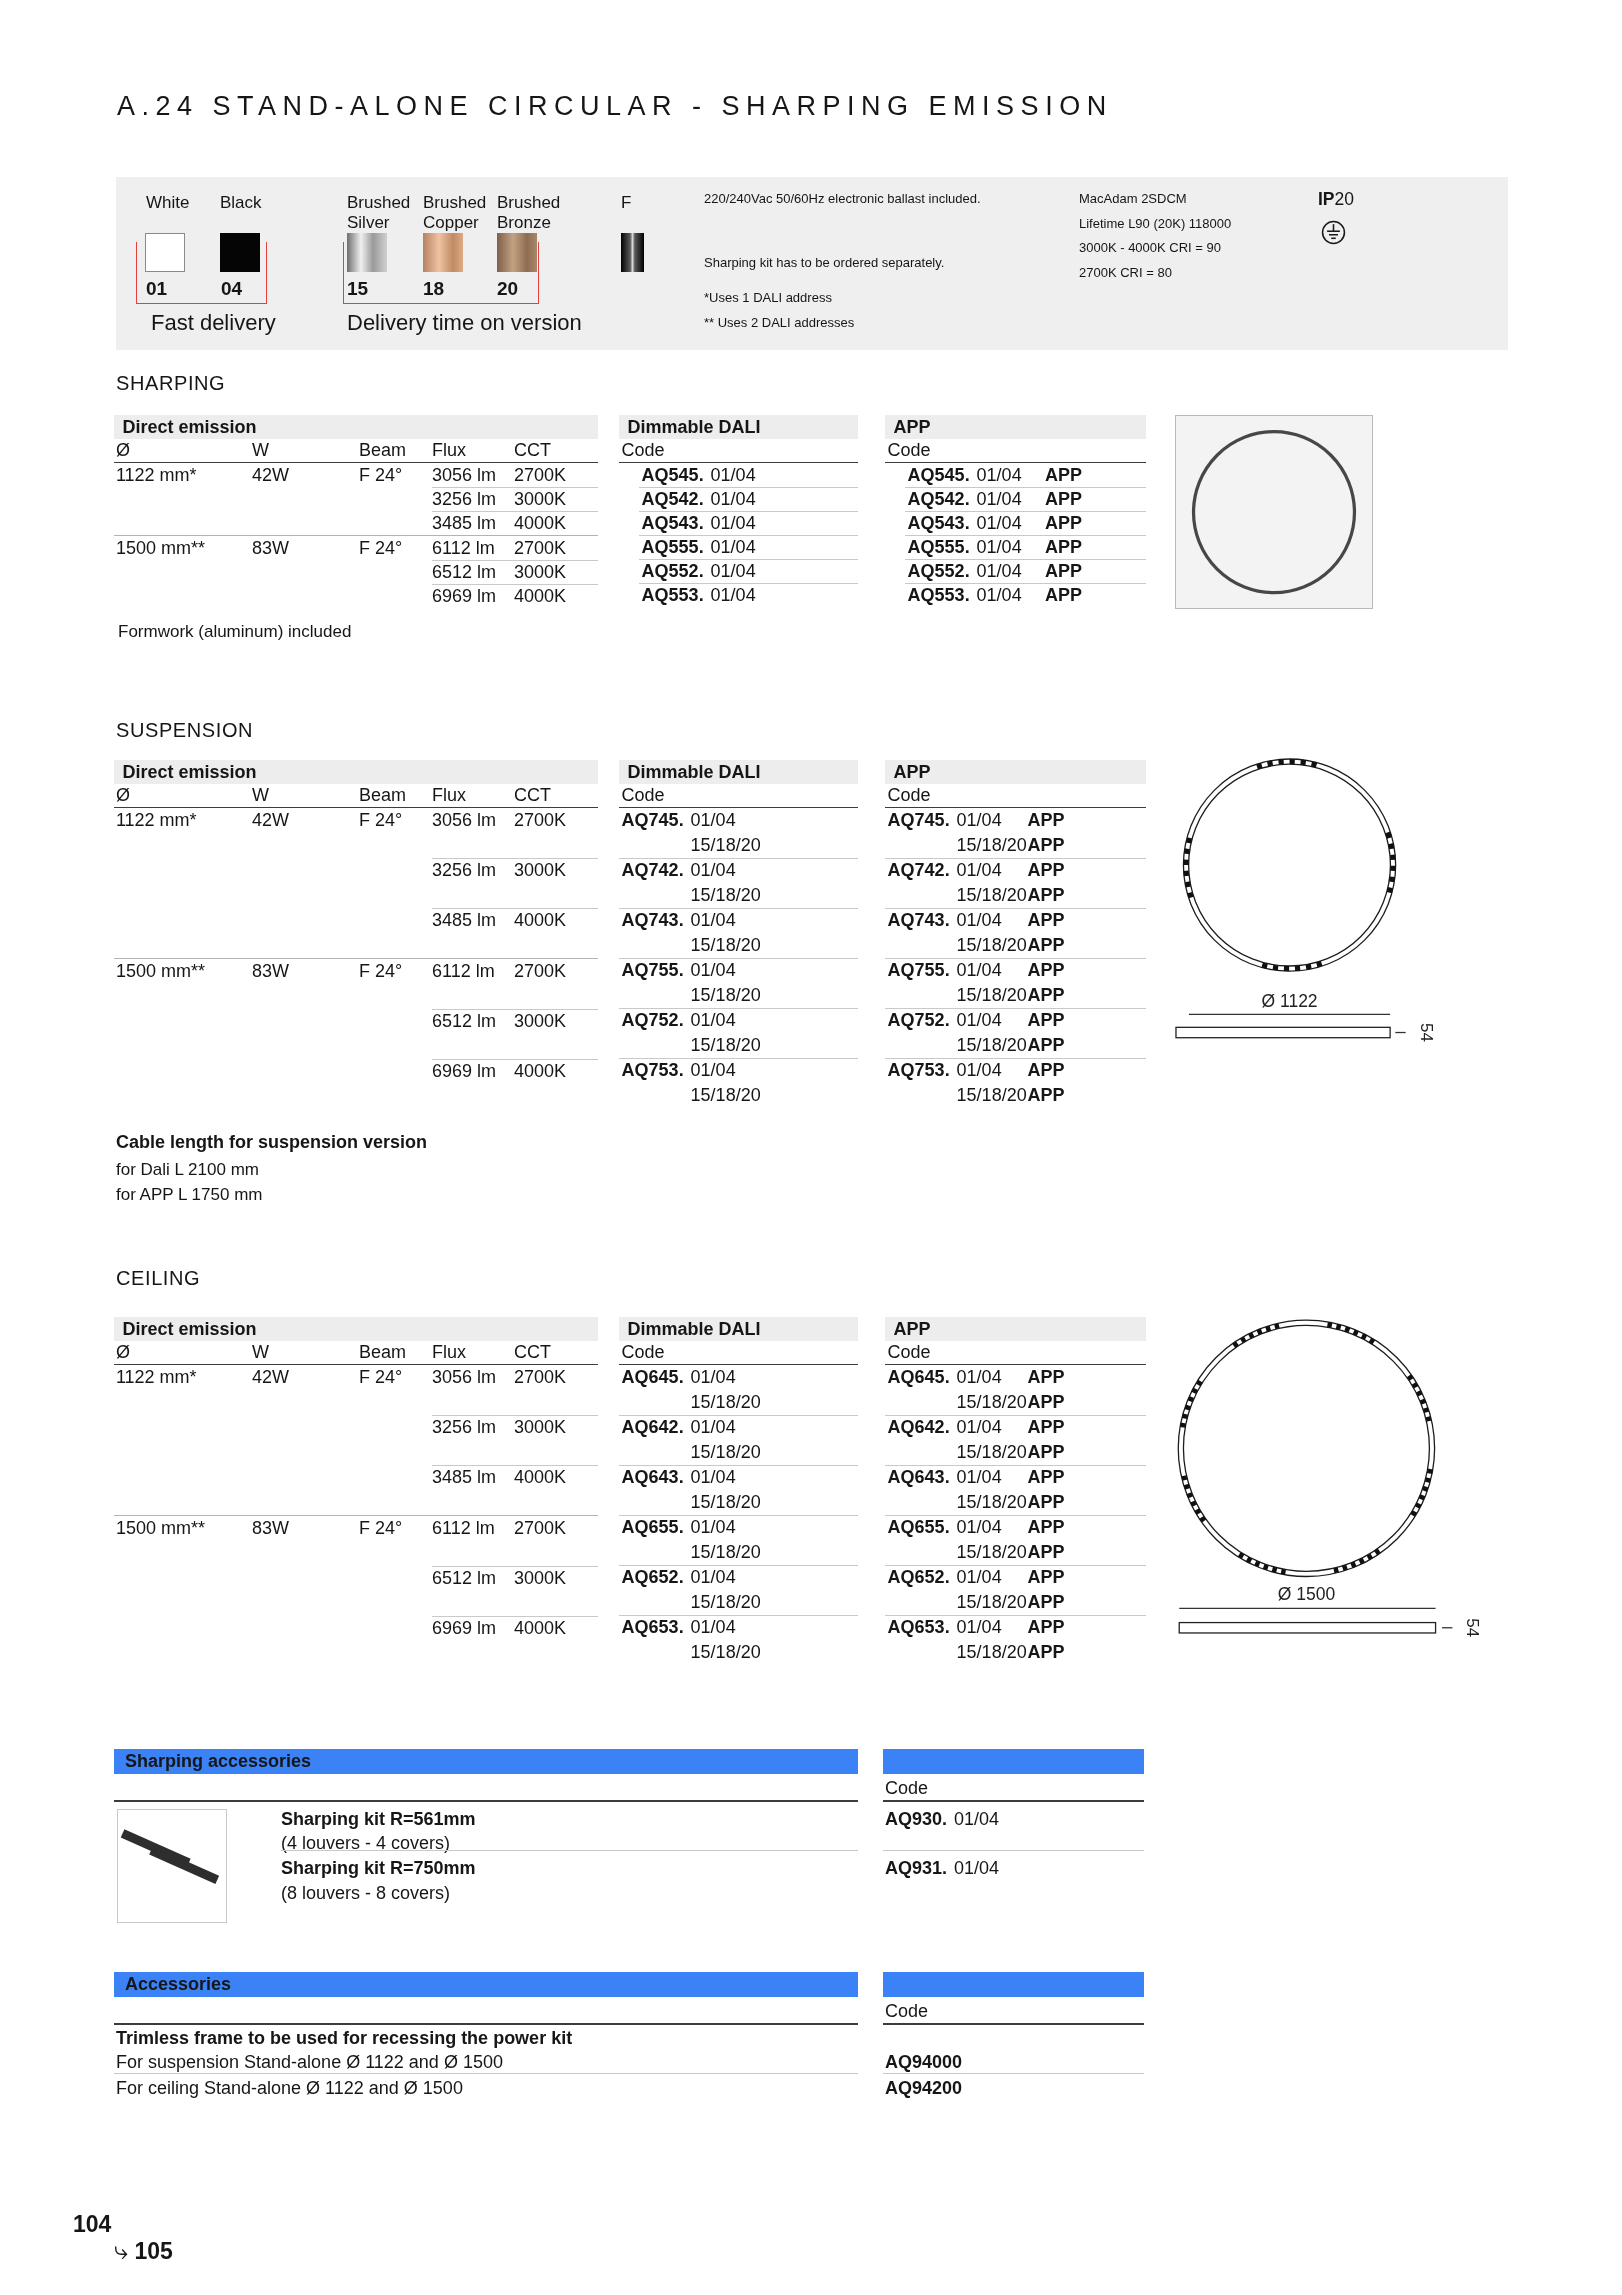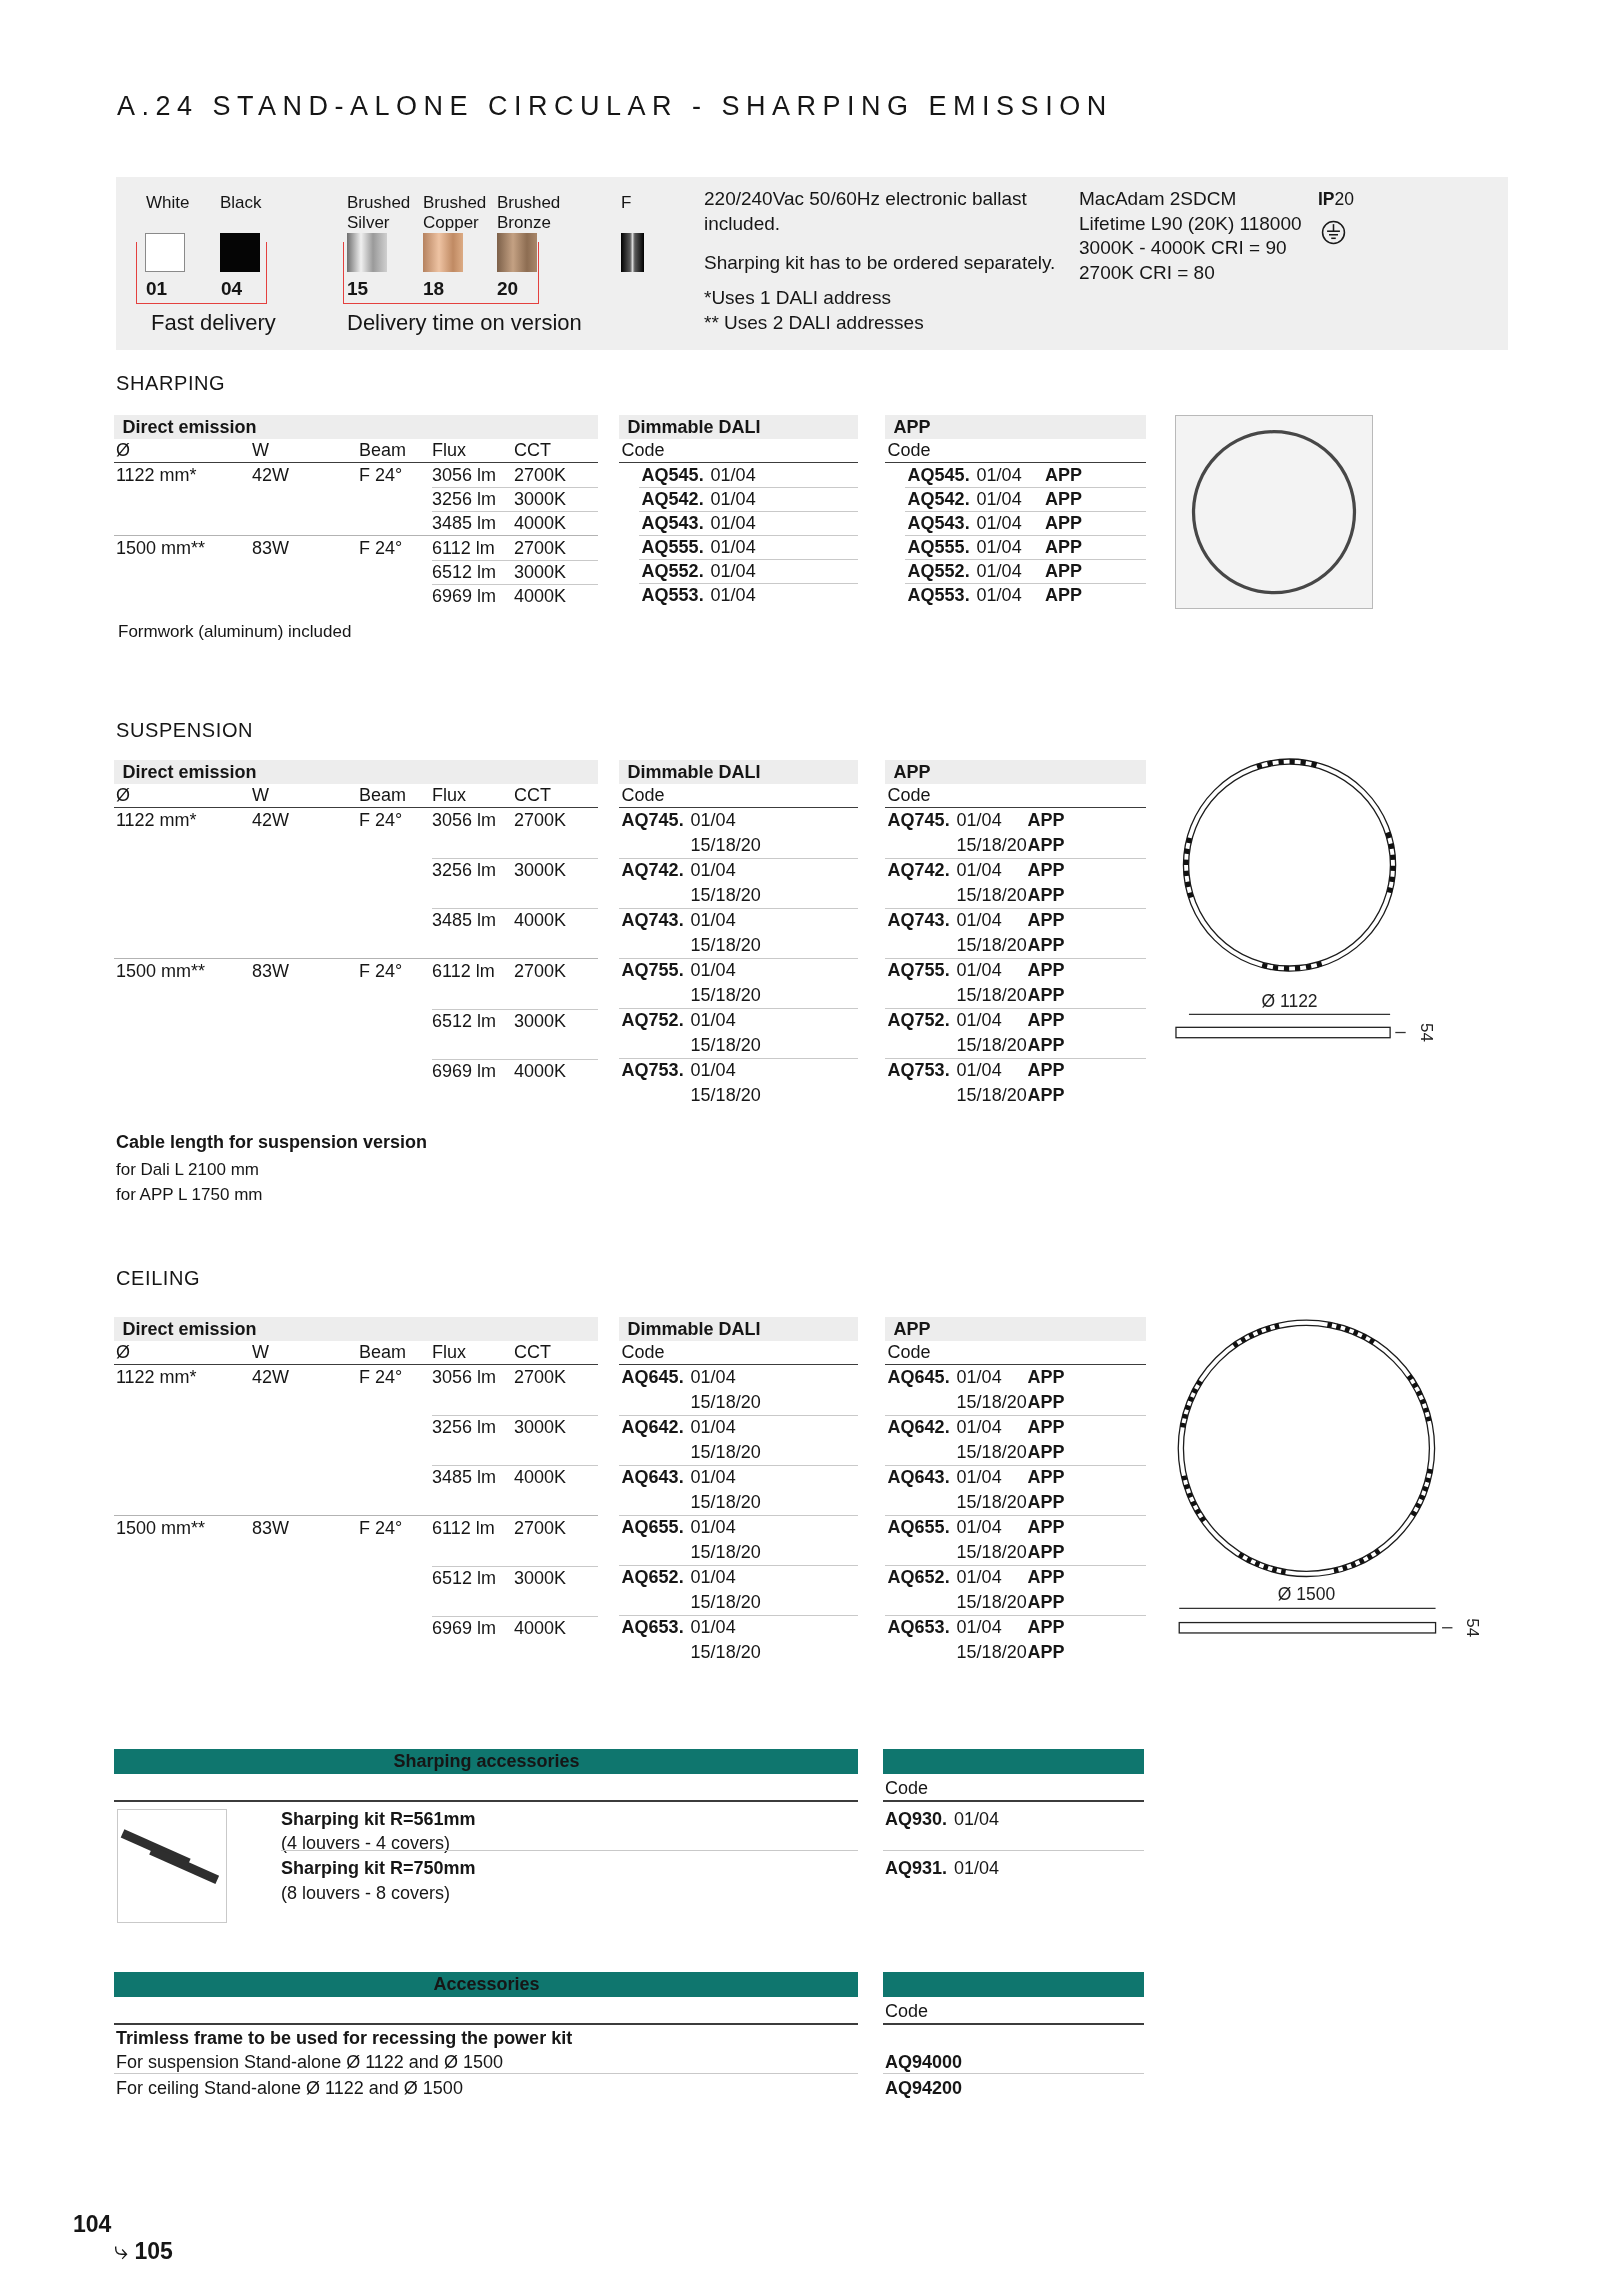--- a/index.html
+++ b/index.html
@@ -17,21 +17,21 @@
   .sw{position:absolute;top:56px;width:40px;height:39px;}
   .sw-white{background:#ffffff;border:1.3px solid #8a8a8a;}
   .sw-black{background:#050505;}
   .sw-silver{background:linear-gradient(90deg,#6e6e6e,#f0f0f0 35%,#9a9a9a 65%,#cfcfcf);}
   .sw-copper{background:linear-gradient(90deg,#b5825f,#eec3a3 40%,#c08a63 75%,#dcab84);}
   .sw-bronze{background:linear-gradient(90deg,#7c6049,#c4a183 40%,#8d6d52 75%,#a9876a);}
   .sw-f{width:23.4px;background:linear-gradient(90deg,#000,#5a5a5a 40%,#d8d8d8 50%,#5a5a5a 60%,#000);}
   .num{position:absolute;top:101px;font-weight:700;font-size:19px;}
   .bracket{position:absolute;top:65px;height:62px;border:1.3px solid #e4403e;border-top:none;}
   .cap{position:absolute;top:133px;font-size:22px;white-space:nowrap;}
-  .nblock{position:absolute;font-size:19px;line-height:25px;}
+  .nblock{position:absolute;font-size:13px;line-height:25px;}
   .ipbadge{position:absolute;left:1202px;top:11.7px;font-size:17.5px;}
   .ipbadge b{font-weight:700;}
   .earth{position:absolute;left:1204px;top:42px;}
 
   
   .stitle{position:absolute;left:116px;font-size:20px;letter-spacing:0.6px;}
   .snote{position:absolute;font-size:17px;line-height:25px;}
   .bold{font-weight:700;}
 
   
@@ -67,22 +67,22 @@
   .appx{position:absolute;left:140px;font-weight:700;}
 
   
   .photo{position:absolute;left:1175px;top:415px;width:198px;height:194px;background:#f3f3f3;
          border:0.6px solid #b9b9b9;box-sizing:border-box;}
   .diag{position:absolute;}
   .sphoto{position:absolute;left:117px;top:1809px;width:110px;height:114px;background:#fff;
           border:0.6px solid #c9c9c9;box-sizing:border-box;}
 
   
-  .abar{position:absolute;height:25px;background:#0f766e;font-weight:700;font-size:18px;
-        line-height:25px;padding-left:1px;box-sizing:border-box;text-align:center;}
+  .abar{position:absolute;height:25px;background:#3b82f6;font-weight:700;font-size:18px;
+        line-height:25px;padding-left:11px;box-sizing:border-box;}
   .thickrule{position:absolute;height:1.9px;background:#3c3c3c;}
   .thinrule{position:absolute;height:0.6px;background:#c9c9c9;}
   .atext{position:absolute;font-size:18px;line-height:25px;}
 
   
   .pnum{position:absolute;left:73px;top:2211px;font-size:23px;font-weight:700;}
   .pnext{position:absolute;left:114px;top:2236px;font-size:23px;font-weight:700;}
   .pnext .arr{font-size:25px;font-weight:400;}
 
   svg text{font-family:"Liberation Sans",sans-serif;}

